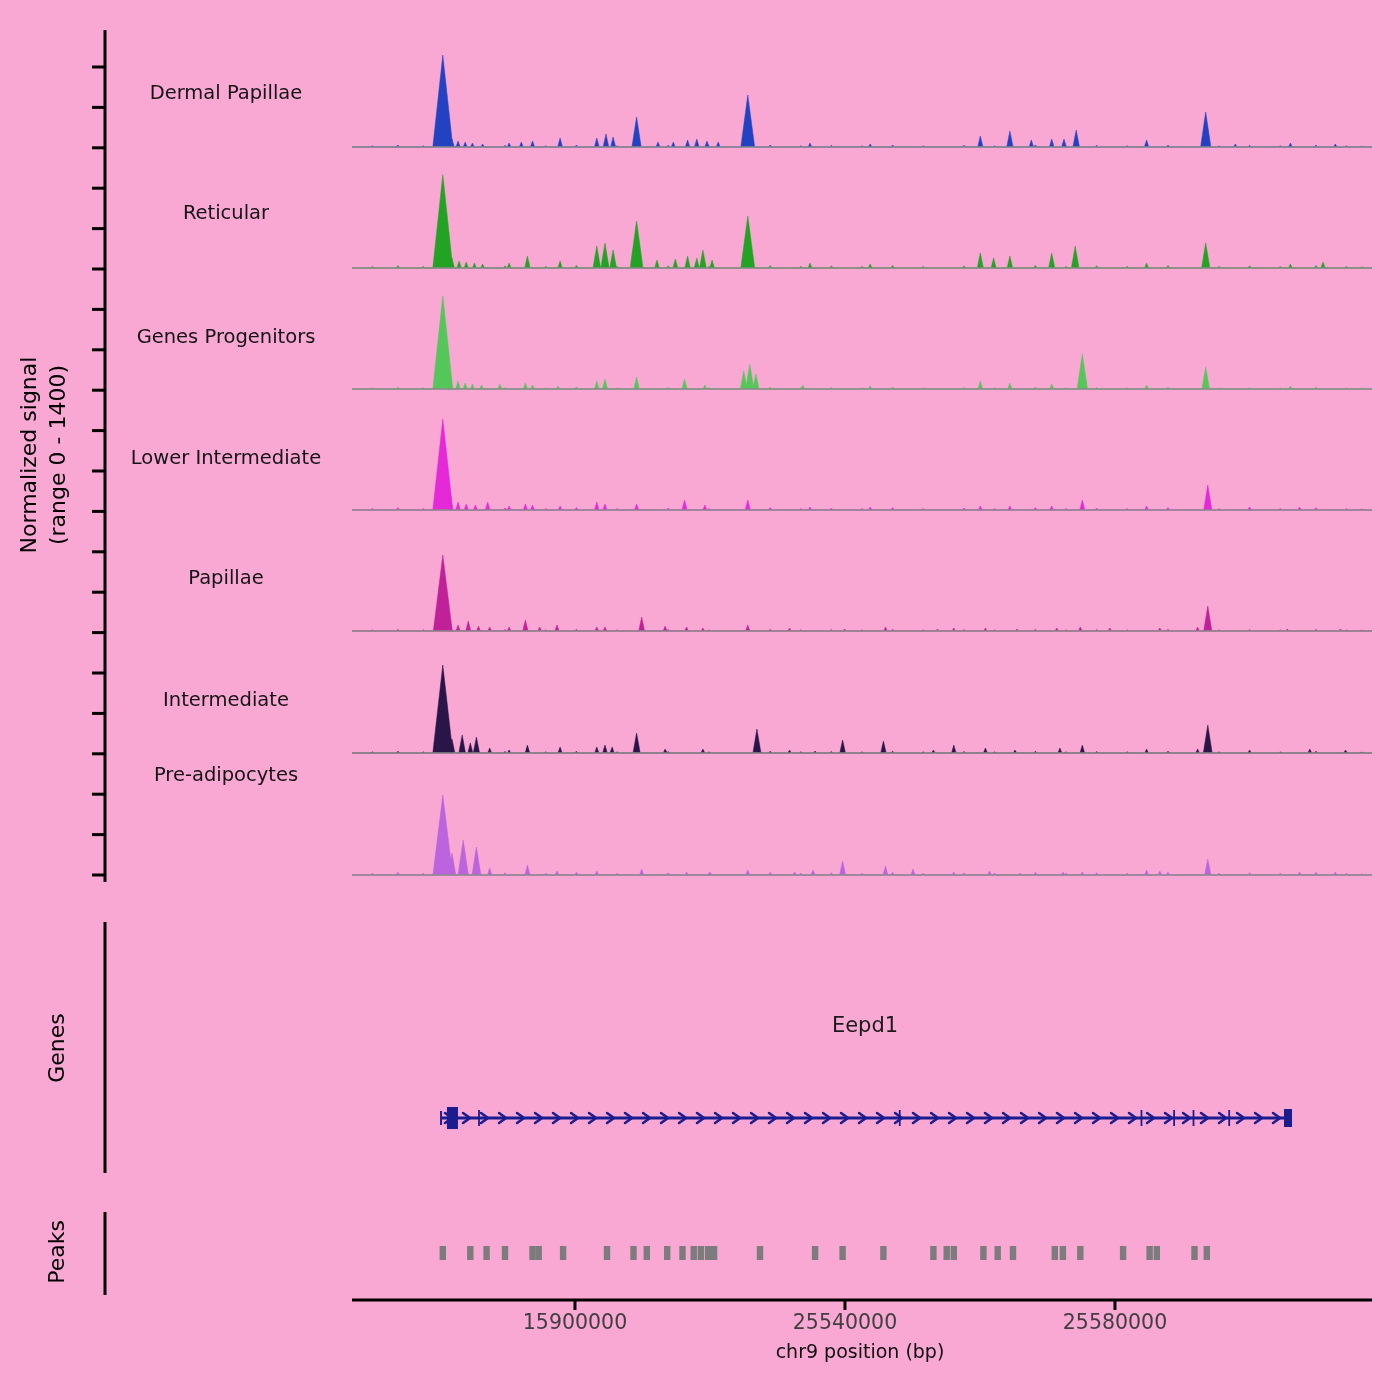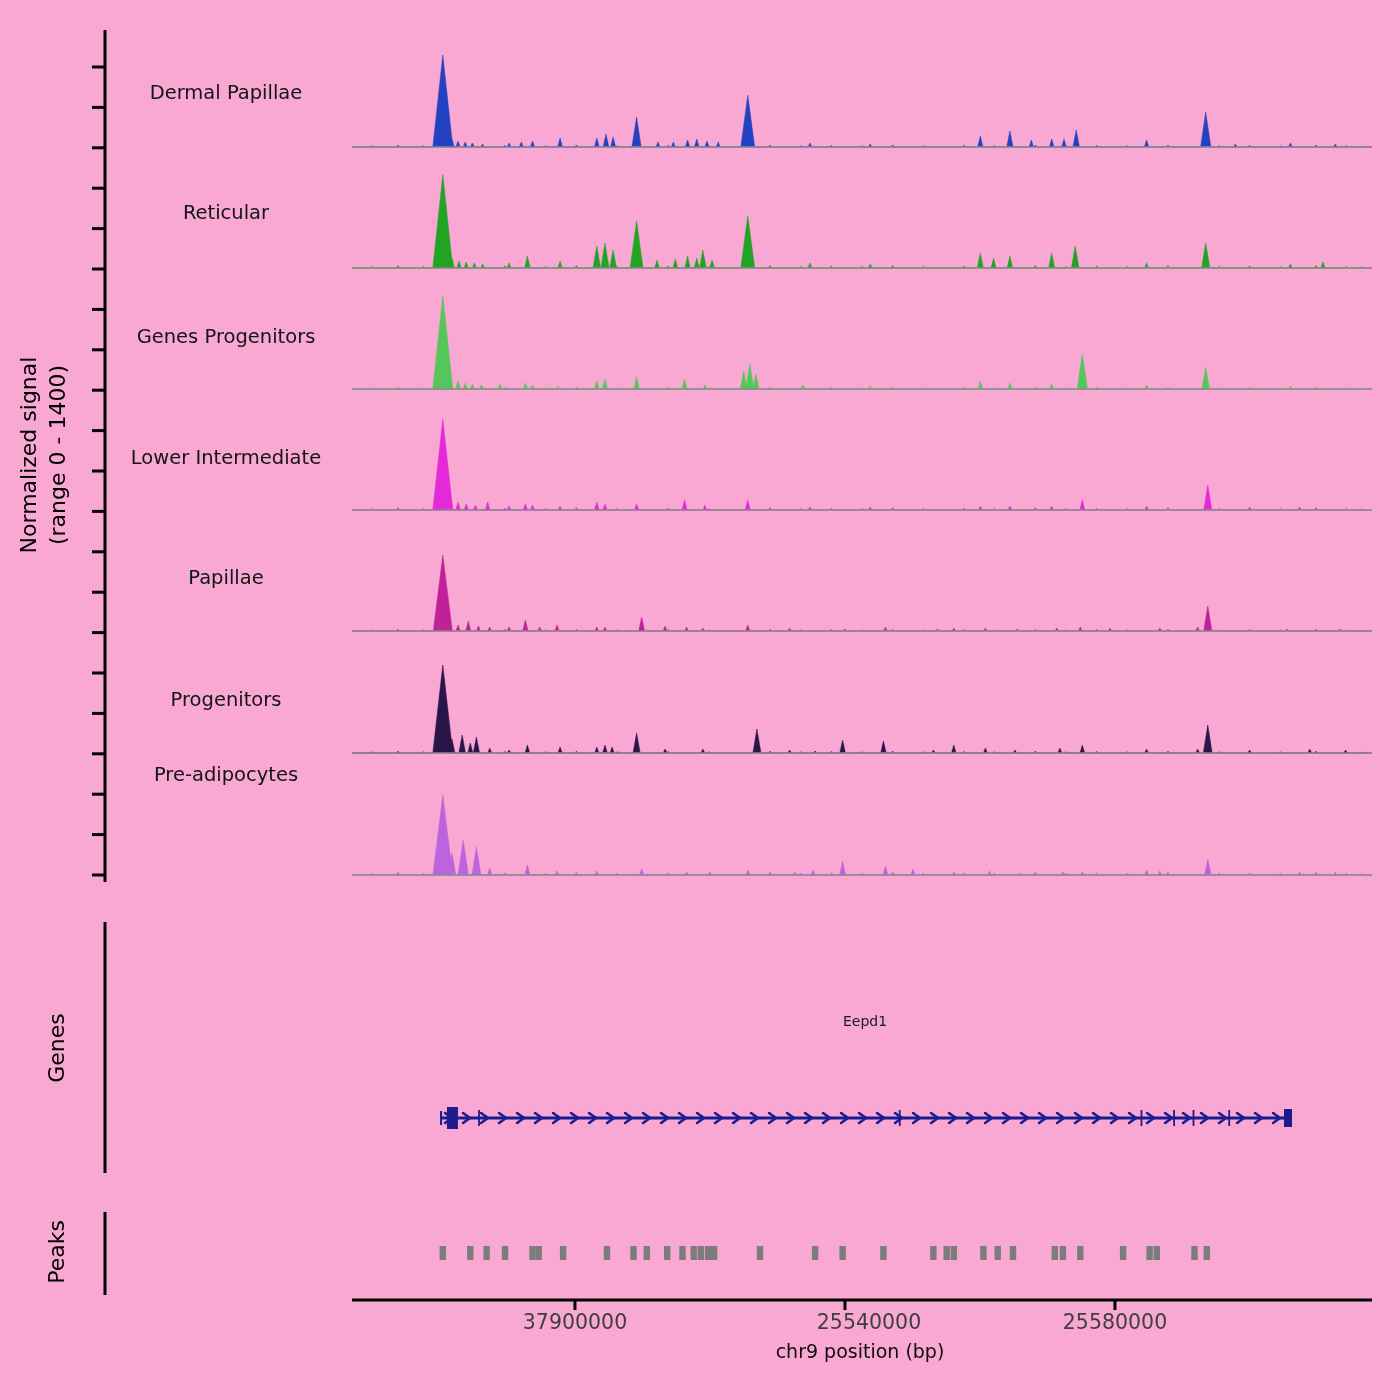--- a/index.html
+++ b/index.html
@@ -8,21 +8,21 @@
   #plot{position:absolute;left:0;top:0;}
   .tracklabel{position:absolute;left:108px;width:236px;text-align:center;
       font-size:19.5px;color:#141414;line-height:26px;height:26px;}
   .rotlabel{position:absolute;transform:translate(-50%,-50%) rotate(-90deg);
       font-size:22px;color:#000;text-align:center;white-space:nowrap;line-height:1.3;}
   .xticklabel{position:absolute;width:170px;text-align:center;top:1310px;
       font-size:20.5px;color:#3f3f3f;}
   .xtitle{position:absolute;left:690px;width:340px;text-align:center;top:1340px;
       font-size:19px;color:#0d0d0d;}
   .genename{position:absolute;left:765px;width:200px;text-align:center;top:1013px;
-      font-size:14px;color:#1a1a1a;}
+      font-size:21px;color:#1a1a1a;}
 </style>
 </head>
 <body>
 
 <div id="fig">
 
   <svg id="plot" width="1400" height="1400">
       <path d="M 352 147 L 370.8 147 L 372.4 145.7 L 374.0 147 L 396.2 147 L 397.9 145.0 L 399.6 147 L 421.8 147 L 423.4 145.7 L 425.0 147 L 432.8 147 L 442.8 55.0 L 452.8 147 L 449.6 147 L 452.0 139.0 L 454.3 147 L 455.9 147 L 458.1 141.0 L 460.2 147 L 463.2 147 L 465.2 142.0 L 467.2 147 L 470.4 147 L 472.4 143.0 L 474.3 147 L 480.7 147 L 482.6 144.0 L 484.4 147 L 503.3 147 L 505.0 145.3 L 506.7 147 L 507.2 147 L 509.1 143.0 L 511.0 147 L 519.3 147 L 521.3 142.0 L 523.3 147 L 530.4 147 L 532.5 141.0 L 534.7 147 L 544.2 147 L 545.8 145.7 L 547.4 147 L 557.6 147 L 560.1 138.0 L 562.5 147 L 574.7 147 L 576.4 145.0 L 578.1 147 L 594.4 147 L 596.8 138.0 L 599.2 147 L 603.1 147 L 606.0 134.0 L 608.8 147 L 610.6 147 L 613.1 137.0 L 615.7 147 L 615.6 147 L 617.2 145.7 L 618.8 147 L 631.9 147 L 636.6 117.0 L 641.2 147 L 656.0 147 L 658.0 142.0 L 660.0 147 L 666.5 147 L 668.2 145.3 L 669.9 147 L 671.3 147 L 673.3 142.0 L 675.3 147 L 685.3 147 L 687.6 140.0 L 689.8 147 L 694.4 147 L 696.8 139.0 L 699.1 147 L 704.8 147 L 707.0 141.0 L 709.1 147 L 707.4 147 L 709.0 145.7 L 710.6 147 L 716.2 147 L 718.2 142.0 L 720.2 147 L 740.8 147 L 747.8 95.0 L 754.7 147 L 768.5 147 L 770.2 145.0 L 771.9 147 L 799.2 147 L 800.8 145.7 L 802.4 147 L 808.1 147 L 810.0 143.0 L 811.9 147 L 829.7 147 L 831.4 145.3 L 833.1 147 L 860.4 147 L 862.0 145.7 L 863.6 147 L 868.3 147 L 870.2 144.0 L 872.0 147 L 890.9 147 L 892.6 145.0 L 894.3 147 L 921.6 147 L 923.2 145.7 L 924.8 147 L 962.3 147 L 964.0 145.3 L 965.7 147 L 977.7 147 L 980.3 136.0 L 983.0 147 L 993.0 147 L 994.6 145.7 L 996.2 147 L 1006.7 147 L 1009.9 131.0 L 1013.1 147 L 1029.1 147 L 1031.3 140.0 L 1033.6 147 L 1033.7 147 L 1035.4 145.0 L 1037.1 147 L 1049.4 147 L 1051.7 139.0 L 1054.1 147 L 1061.6 147 L 1064.0 139.0 L 1066.3 147 L 1064.4 147 L 1066.0 145.7 L 1067.6 147 L 1072.9 147 L 1076.2 130.0 L 1079.5 147 L 1094.9 147 L 1096.6 145.3 L 1098.3 147 L 1125.6 147 L 1127.2 145.7 L 1128.8 147 L 1144.3 147 L 1146.6 140.0 L 1148.8 147 L 1166.3 147 L 1168.0 145.0 L 1169.7 147 L 1200.6 147 L 1205.7 112.0 L 1210.9 147 L 1217.4 147 L 1219.0 145.7 L 1220.6 147 L 1233.5 147 L 1235.3 144.0 L 1237.1 147 L 1247.9 147 L 1249.6 145.3 L 1251.3 147 L 1278.6 147 L 1280.2 145.7 L 1281.8 147 L 1288.5 147 L 1290.4 143.0 L 1292.3 147 L 1314.2 147 L 1315.9 145.0 L 1317.6 147 L 1333.5 147 L 1335.3 144.0 L 1337.1 147 L 1344.9 147 L 1346.5 145.7 L 1348.1 147 L 1360.2 147 L 1361.8 146.0 L 1363.4 147 L 1372 147 Z" fill="#2342c2" stroke="#2342c2" stroke-width="0.5"></path>
       <line x1="352" y1="147" x2="1372" y2="147" stroke="#8a8a8a" stroke-width="1.5"></line>
       <path d="M 352 268 L 370.7 268 L 372.4 266.3 L 374.1 268 L 396.1 268 L 397.9 265.4 L 399.7 268 L 421.7 268 L 423.4 266.3 L 425.1 268 L 432.8 268 L 442.8 174.7 L 452.8 268 L 449.4 268 L 452.0 258.0 L 454.5 268 L 456.9 268 L 459.1 261.0 L 461.3 268 L 464.1 268 L 466.2 262.0 L 468.4 268 L 472.4 268 L 474.4 263.0 L 476.4 268 L 480.6 268 L 482.6 264.0 L 484.5 268 L 503.3 268 L 505.0 265.8 L 506.7 268 L 507.1 268 L 509.1 263.0 L 511.1 268 L 524.7 268 L 527.4 256.0 L 530.2 268 L 544.1 268 L 545.8 266.3 L 547.5 268 L 557.8 268 L 560.1 261.0 L 562.3 268 L 574.6 268 L 576.4 265.4 L 578.2 268 L 593.0 268 L 596.8 246.0 L 600.6 268 L 600.8 268 L 605.0 243.0 L 609.1 268 L 609.7 268 L 613.1 250.0 L 616.5 268 L 615.5 268 L 617.2 266.3 L 618.9 268 L 630.1 268 L 636.6 221.0 L 643.0 268 L 654.6 268 L 657.0 260.0 L 659.3 268 L 666.5 268 L 668.2 265.8 L 669.9 268 L 672.9 268 L 675.3 259.0 L 677.8 268 L 684.8 268 L 687.6 256.0 L 690.3 268 L 694.2 268 L 696.8 258.0 L 699.3 268 L 699.5 268 L 702.9 250.0 L 706.3 268 L 707.3 268 L 709.0 266.3 L 710.7 268 L 709.7 268 L 712.1 260.0 L 714.4 268 L 740.8 268 L 747.8 216.0 L 754.7 268 L 768.4 268 L 770.2 265.4 L 772.0 268 L 799.1 268 L 800.8 266.3 L 802.5 268 L 808.0 268 L 810.0 263.0 L 812.0 268 L 829.7 268 L 831.4 265.8 L 833.1 268 L 860.3 268 L 862.0 266.3 L 863.7 268 L 868.2 268 L 870.2 264.0 L 872.1 268 L 890.8 268 L 892.6 265.4 L 894.4 268 L 921.5 268 L 923.2 266.3 L 924.9 268 L 962.3 268 L 964.0 265.8 L 965.7 268 L 977.2 268 L 980.3 253.0 L 983.4 268 L 991.0 268 L 993.6 258.0 L 996.1 268 L 992.9 268 L 994.6 266.3 L 996.3 268 L 1007.1 268 L 1009.9 256.0 L 1012.7 268 L 1033.6 268 L 1035.4 265.4 L 1037.2 268 L 1048.6 268 L 1051.7 253.0 L 1054.8 268 L 1064.3 268 L 1066.0 266.3 L 1067.7 268 L 1071.4 268 L 1075.2 246.0 L 1079.0 268 L 1094.9 268 L 1096.6 265.8 L 1098.3 268 L 1125.5 268 L 1127.2 266.3 L 1128.9 268 L 1144.6 268 L 1146.6 263.0 L 1148.6 268 L 1166.2 268 L 1168.0 265.4 L 1169.8 268 L 1201.6 268 L 1205.7 243.0 L 1209.9 268 L 1217.3 268 L 1219.0 266.3 L 1220.7 268 L 1247.9 268 L 1249.6 265.8 L 1251.3 268 L 1278.5 268 L 1280.2 266.3 L 1281.9 268 L 1288.5 268 L 1290.4 264.0 L 1292.3 268 L 1314.1 268 L 1315.9 265.4 L 1317.7 268 L 1320.9 268 L 1323.0 262.0 L 1325.2 268 L 1344.8 268 L 1346.5 266.3 L 1348.2 268 L 1360.2 268 L 1361.8 266.7 L 1363.4 268 L 1372 268 Z" fill="#23a323" stroke="#23a323" stroke-width="0.5"></path>
@@ -156,30 +156,30 @@
       <line x1="574.972" y1="1300" x2="574.972" y2="1310" stroke="#000" stroke-width="3"></line>
       <line x1="844.966" y1="1300" x2="844.966" y2="1310" stroke="#000" stroke-width="3"></line>
       <line x1="1114.96" y1="1300" x2="1114.96" y2="1310" stroke="#000" stroke-width="3"></line>
     </svg>
 
   <div class="tracklabel" style="top:80px">Dermal Papillae</div>
   <div class="tracklabel" style="top:200px">Reticular</div>
   <div class="tracklabel" style="top:324px">Genes Progenitors</div>
   <div class="tracklabel" style="top:445px">Lower Intermediate</div>
   <div class="tracklabel" style="top:565px">Papillae</div>
-  <div class="tracklabel" style="top:687px">Progenitors</div>
+  <div class="tracklabel" style="top:687px">Intermediate</div>
   <div class="tracklabel" style="top:762px">Pre-adipocytes</div>
 
   <div class="rotlabel" style="left:44px;top:455px">
     <div>Normalized signal</div>
     <div>(range 0 - 1400)</div>
   </div>
   <div class="rotlabel" style="left:57px;top:1048px">Genes</div>
   <div class="rotlabel" style="left:57px;top:1252px">Peaks</div>
 
   <div class="genename">Eepd1</div>
 
-  <div class="xticklabel" style="left:490px">37900000</div>
-  <div class="xticklabel" style="left:784px">25540000</div>
+  <div class="xticklabel" style="left:490px">15900000</div>
+  <div class="xticklabel" style="left:760px">25540000</div>
   <div class="xticklabel" style="left:1030px">25580000</div>
   <div class="xtitle">chr9 position (bp)</div>
 
 </div>
 
 </body></html>

